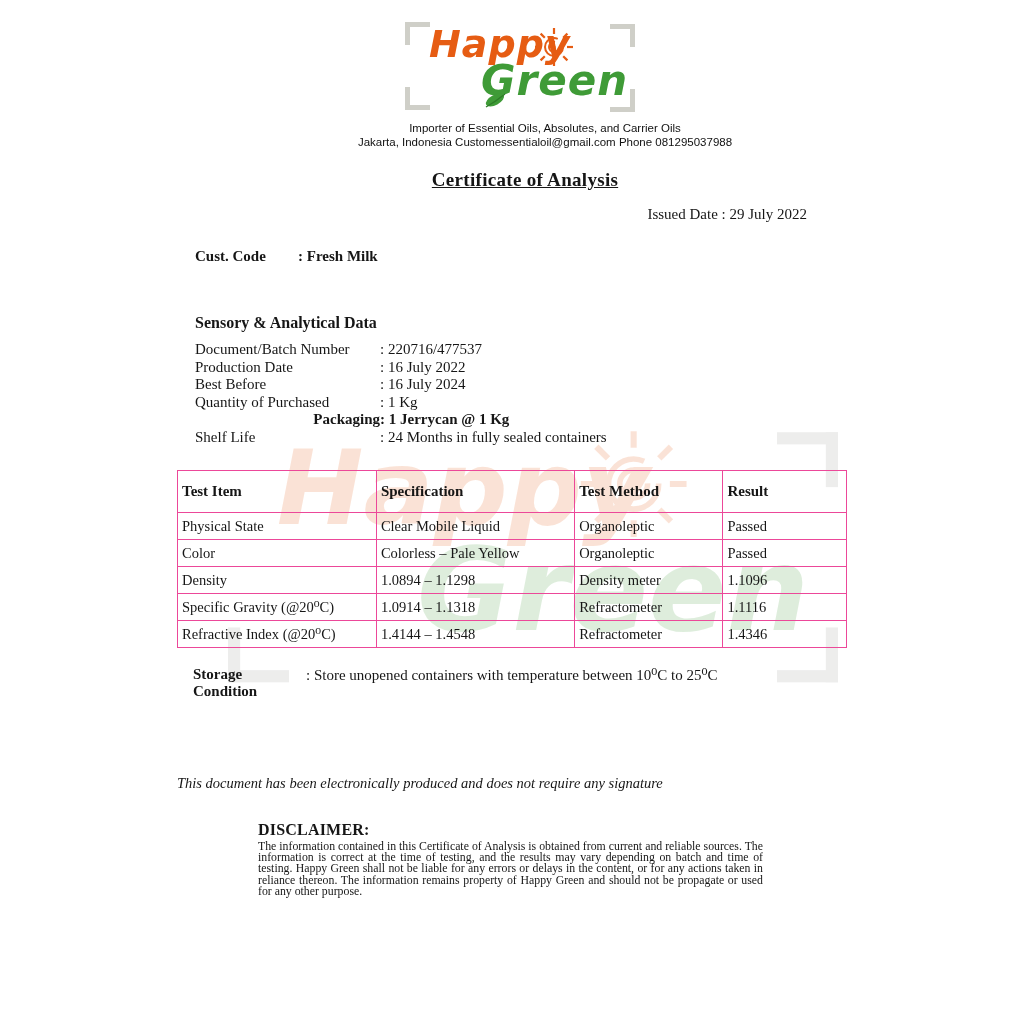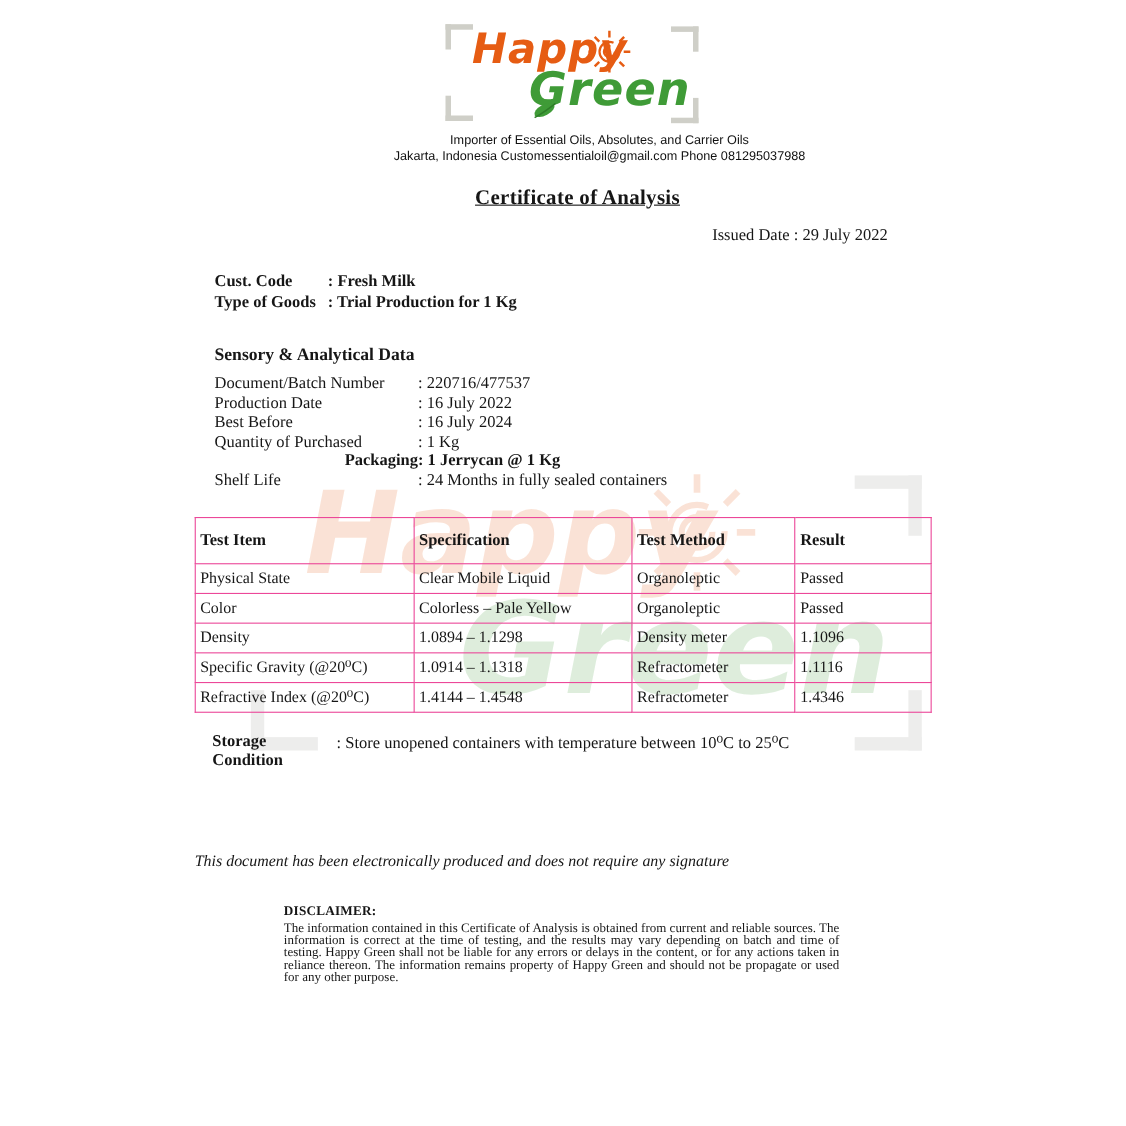--- a/index.html
+++ b/index.html
@@ -108,21 +108,21 @@
   
   .storage{position:absolute;left:177px;top:666px;font-size:15px;display:flex;z-index:2;margin-left:16px;}
   .storage .lab{font-weight:bold;width:113px;}
   .sig-note{
     position:absolute;left:177px;top:775px;
     font-size:14.5px;font-style:italic;
   }
 
   
   .disclaimer{position:absolute;left:258px;top:821px;width:505px;z-index:2;}
-  .disclaimer .d-title{font-size:12px;font-weight:bold;letter-spacing:.2px;}
+  .disclaimer .d-title{font-size:16px;font-weight:bold;letter-spacing:.2px;}
   .disclaimer .d-body{
     font-size:11.8px;line-height:11.2px;margin-top:2px;
     text-align:justify;
   }
 </style>
 </head>
 <body>
 
 <div class="page">
 
@@ -162,24 +162,20 @@
   </div>
 
   <div class="coa-title">Certificate of Analysis</div>
   <div class="issued">Issued Date : 29 July 2022</div>
 
   <div class="cust-block">
     <div class="cust-row">
       <span class="lab">Cust. Code</span>
       <span class="val">: Fresh Milk</span>
     </div>
-    <div class="cust-row">
-      <span class="lab">Type of Goods</span>
-      <span class="val">: Trial Production for 1 Kg</span>
-    </div>
   </div>
 
   <div class="section-title">Sensory &amp; Analytical Data</div>
 
   <div class="details">
     <div class="det-row">
       <span class="lab">Document/Batch Number</span>
       <span class="val">: 220716/477537</span>
     </div>
     <div class="det-row">

